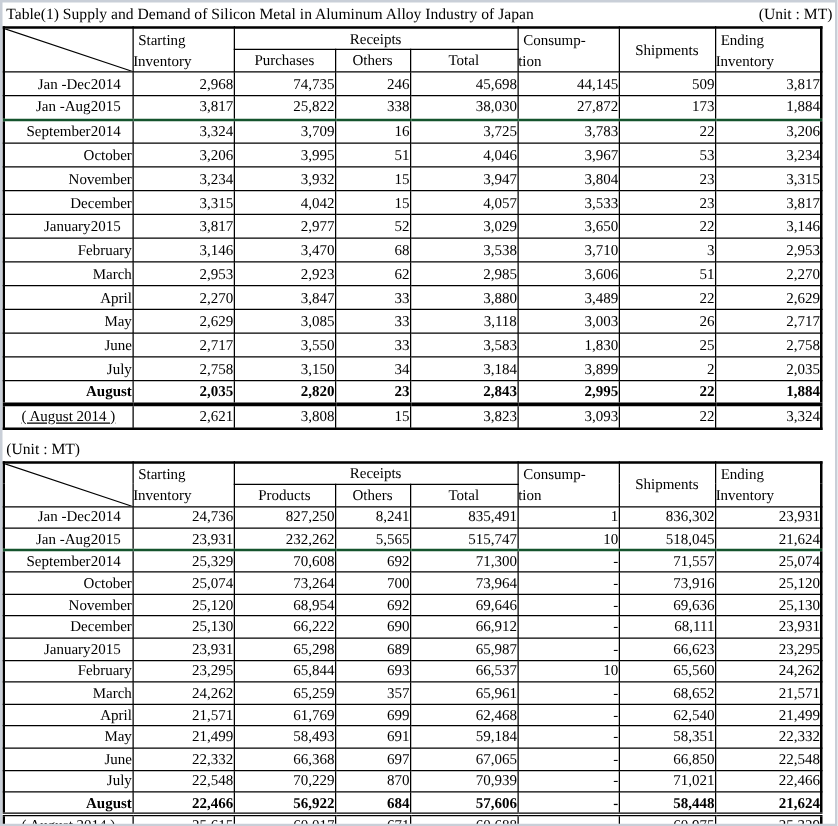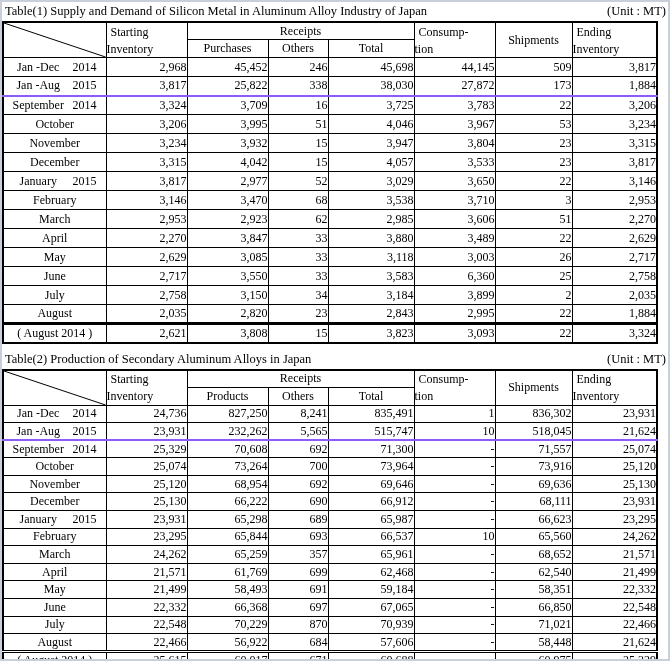--- a/index.html
+++ b/index.html
@@ -25,26 +25,26 @@
   thead tr.h1 th { height:16px; }
   thead tr.h2 th { height:17px; }
   th.two-line { vertical-align:top;margin-left:20px; }
   th.two-line .l1 { display:block; text-align:left; padding-left:4px; line-height:17px; }
   th.two-line .l2 { display:block; text-align:left; padding-right:2px; line-height:16px; }
   th.center { text-align:center; }
   th.diag { position:relative; padding:0; }
   th.diag svg { position:absolute; top:0; left:0; width:100%; height:100%; display:block; }
   .t1 tbody tr { height:19px; }
   .t2 tbody tr { height:17.6px; }
-  td.label { padding-left:6px; text-align:center; }
+  td.label { padding-left:6px; text-align:right; }
   td.label .y { float:right; padding-right:9px; }
-  td.label.center { text-align:center; padding-left:0; }
+  td.label.center { text-align:center; padding-left:0;text-decoration:underline; }
   td.num { text-align:right; padding-right:4px; }
-  tr.bold td { font-weight:normal; }
-  tr.sep td { border-top:2px solid #8b5cf6; }
+  tr.bold td { font-weight:bold; }
+  tr.sep td { border-top:2px solid #14532d; }
   .t1 tr.prior td { border-top:3px solid #000; }
   .t2 tr.prior td { border-top:3px double #000; }
 </style>
 </head>
 <body>
 
 <div class="page">
 
   <div class="title-row">
     <span>Table(1) Supply and Demand of Silicon Metal in Aluminum Alloy Industry of Japan</span>
@@ -87,21 +87,21 @@
       <tr class="h2">
         <th class="center">Purchases</th>
         <th class="center">Others</th>
         <th class="center">Total</th>
       </tr>
     </thead>
     <tbody>
         <tr>
           <td class="label"><span>Jan -Dec</span><span class="y">2014</span></td>
           <td class="num">2,968</td>
-          <td class="num">45,452</td>
+          <td class="num">74,735</td>
           <td class="num">246</td>
           <td class="num">45,698</td>
           <td class="num">44,145</td>
           <td class="num">509</td>
           <td class="num">3,817</td>
         </tr>
         <tr>
           <td class="label"><span>Jan -Aug</span><span class="y">2015</span></td>
           <td class="num">3,817</td>
           <td class="num">25,822</td>
@@ -200,21 +200,21 @@
           <td class="num">3,003</td>
           <td class="num">26</td>
           <td class="num">2,717</td>
         </tr>
         <tr>
           <td class="label"><span>June</span><span class="y"></span></td>
           <td class="num">2,717</td>
           <td class="num">3,550</td>
           <td class="num">33</td>
           <td class="num">3,583</td>
-          <td class="num">6,360</td>
+          <td class="num">1,830</td>
           <td class="num">25</td>
           <td class="num">2,758</td>
         </tr>
         <tr>
           <td class="label"><span>July</span><span class="y"></span></td>
           <td class="num">2,758</td>
           <td class="num">3,150</td>
           <td class="num">34</td>
           <td class="num">3,184</td>
           <td class="num">3,899</td>
@@ -238,21 +238,20 @@
           <td class="num">15</td>
           <td class="num">3,823</td>
           <td class="num">3,093</td>
           <td class="num">22</td>
           <td class="num">3,324</td>
         </tr>
       </tbody>
   </table>
 
   <div class="title-row second">
-    <span>Table(2) Production of Secondary Aluminum Alloys in Japan</span>
     <span>(Unit : MT)</span>
   </div>
 
   <table class="t t2">
     <colgroup>
       <col style="width:103px">
         <col style="width:81px">
         <col style="width:81px">
         <col style="width:60px">
       <col style="width:86px">

